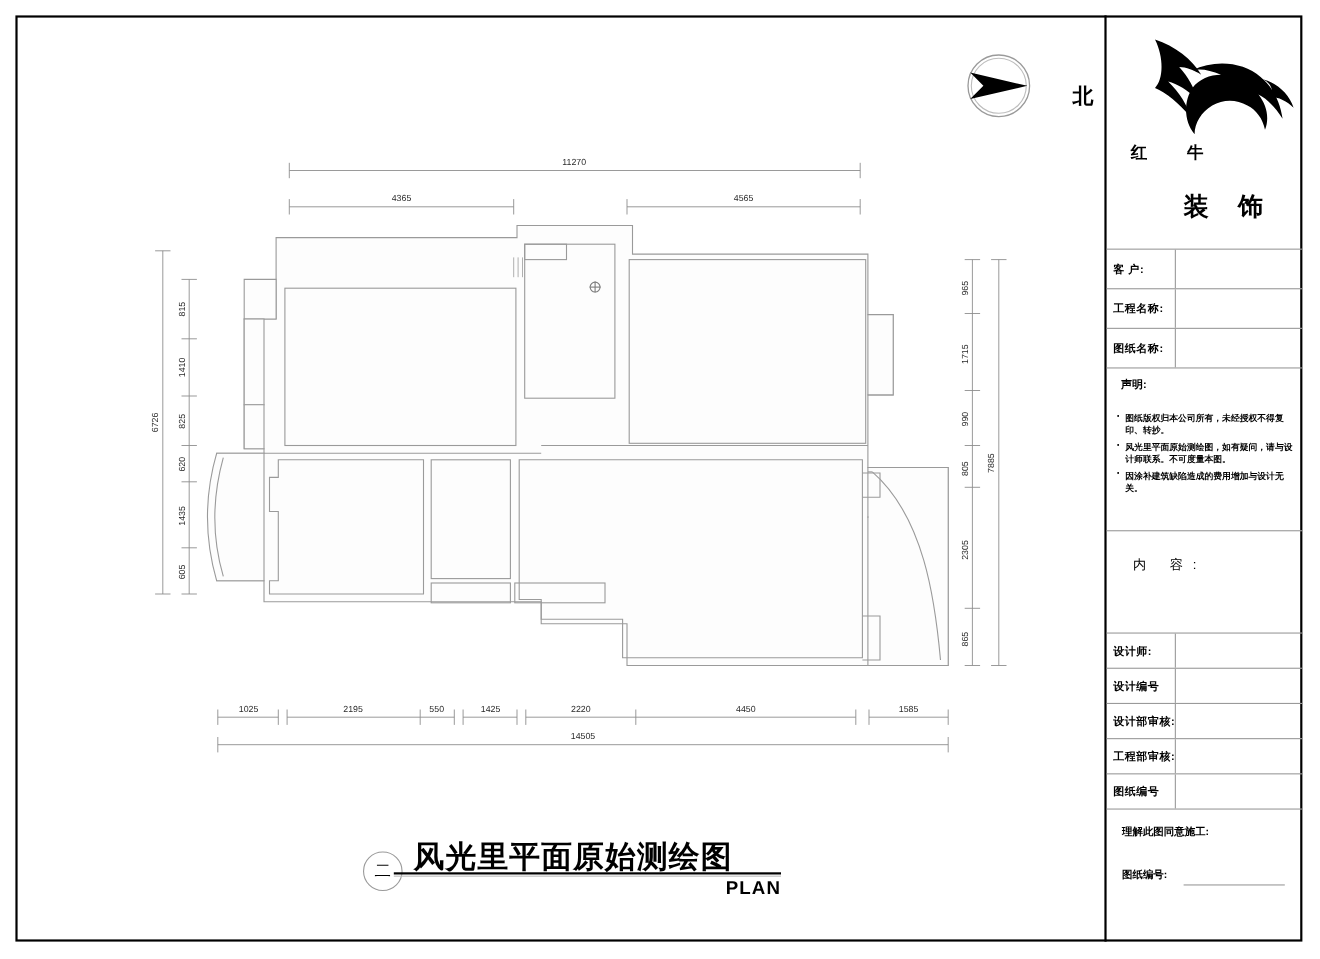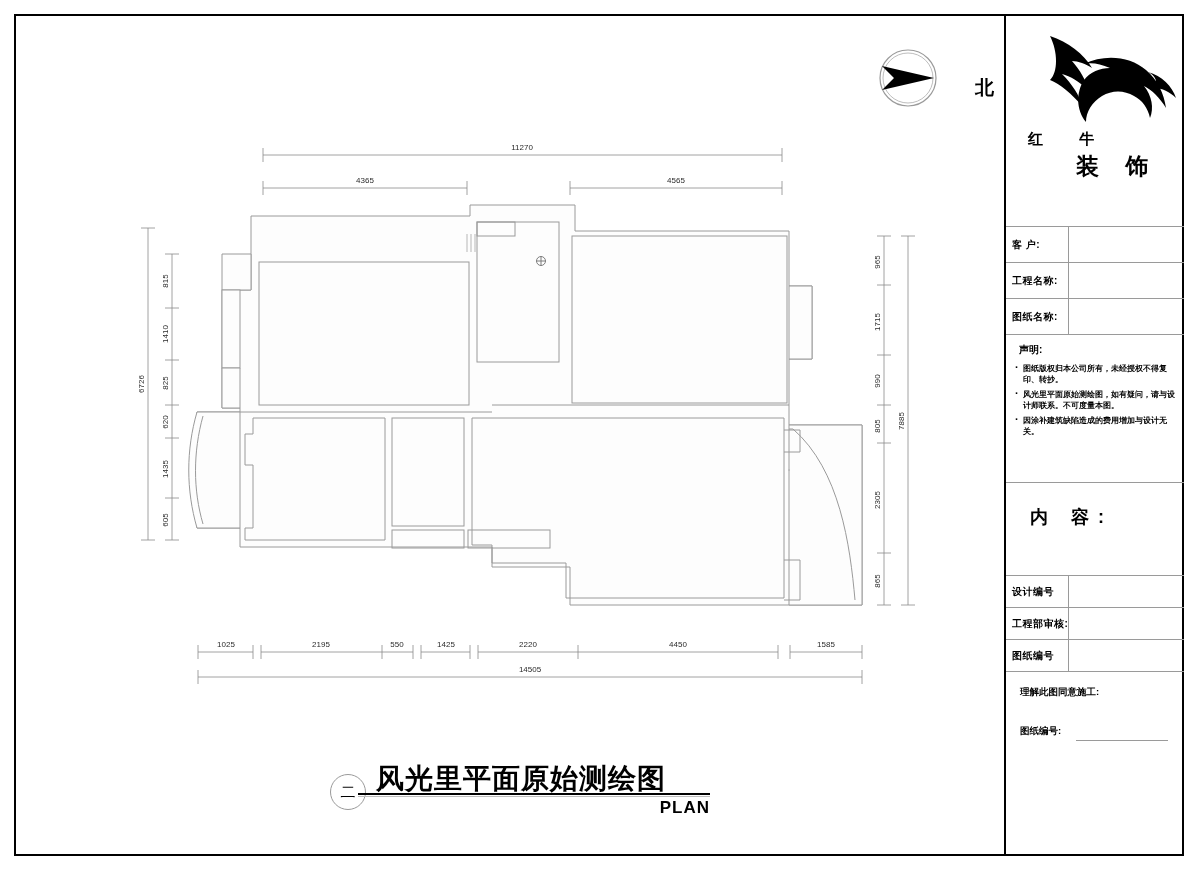--- a/index.html
+++ b/index.html
@@ -16,37 +16,37 @@
   .tb-row{box-sizing:border-box;border-bottom:1px solid #9a9a9a;position:relative;}
   .tb-label{position:absolute;left:6px;top:50%;transform:translateY(-50%);
             font-size:10px;font-weight:bold;letter-spacing:.5px;white-space:nowrap;}
   .tb-val{position:absolute;left:62px;right:0;top:0;bottom:0;border-left:1px solid #9a9a9a;}
 
   
   #logo-cell{height:212px;position:relative;border-bottom:1px solid #9a9a9a;}
   #logo-mark{position:absolute;left:22px;top:14px;width:150px;height:100px;}
   #logo-text-1{position:absolute;left:22px;top:116px;font-size:15px;font-weight:bold;
                letter-spacing:16px;}
-  #logo-text-2{position:absolute;left:70px;top:137px;font-size:23px;font-weight:bold;
+  #logo-text-2{position:absolute;left:70px;top:158px;font-size:23px;font-weight:bold;
                letter-spacing:10px;}
 
   
   .row36{height:36px;}
   
   #stmt{height:148px;padding:8px 7px 0 9px;box-sizing:border-box;
         border-bottom:1px solid #9a9a9a;}
-  #stmt-title{font-size:10px;font-weight:bold;margin:0 0 6px 4px;}
+  #stmt-title{font-size:10px;font-weight:bold;margin:0 0 18px 4px;}
   #stmt ul{margin:0;padding:0;list-style:none;}
   #stmt li{font-size:8px;line-height:11px;font-weight:bold;margin-bottom:4px;
            padding-left:8px;position:relative;}
   #stmt li:before{content:"·";position:absolute;left:0;top:-1px;font-size:11px;}
 
   
   #content-cell{height:92px;border-bottom:1px solid #9a9a9a;position:relative;}
-  #content-label{position:absolute;left:24px;top:22px;font-size:18px;font-weight:bold;
+  #content-label{position:absolute;left:24px;top:22px;font-size:12px;font-weight:normal;
                  letter-spacing:9px;}
 
   .row32{height:32px;}
   
   #sign-cell{height:auto;padding:14px 10px 0 14px;box-sizing:border-box;}
   #sign-note{font-size:9.5px;font-weight:bold;margin-bottom:26px;}
   #sign-line-wrap{position:relative;font-size:9.5px;font-weight:bold;}
   #sign-rule{position:absolute;left:56px;right:6px;bottom:-3px;height:1px;background:#9a9a9a;}
 
   
@@ -314,21 +314,29 @@
       <li>风光里平面原始测绘图，如有疑问，请与设计师联系。不可度量本图。</li>
       <li>因涂补建筑缺陷造成的费用增加与设计无关。</li>
     </ul>
   </div>
 
   <div id="content-cell">
     <div id="content-label">内 容:</div>
   </div>
 
   <div class="tb-row row32">
+    <span class="tb-label">设计师:</span>
+    <span class="tb-val"></span>
+  </div>
+  <div class="tb-row row32">
     <span class="tb-label">设计编号</span>
+    <span class="tb-val"></span>
+  </div>
+  <div class="tb-row row32">
+    <span class="tb-label">设计部审核:</span>
     <span class="tb-val"></span>
   </div>
   <div class="tb-row row32">
     <span class="tb-label">工程部审核:</span>
     <span class="tb-val"></span>
   </div>
   <div class="tb-row row32">
     <span class="tb-label">图纸编号</span>
     <span class="tb-val"></span>
   </div>

